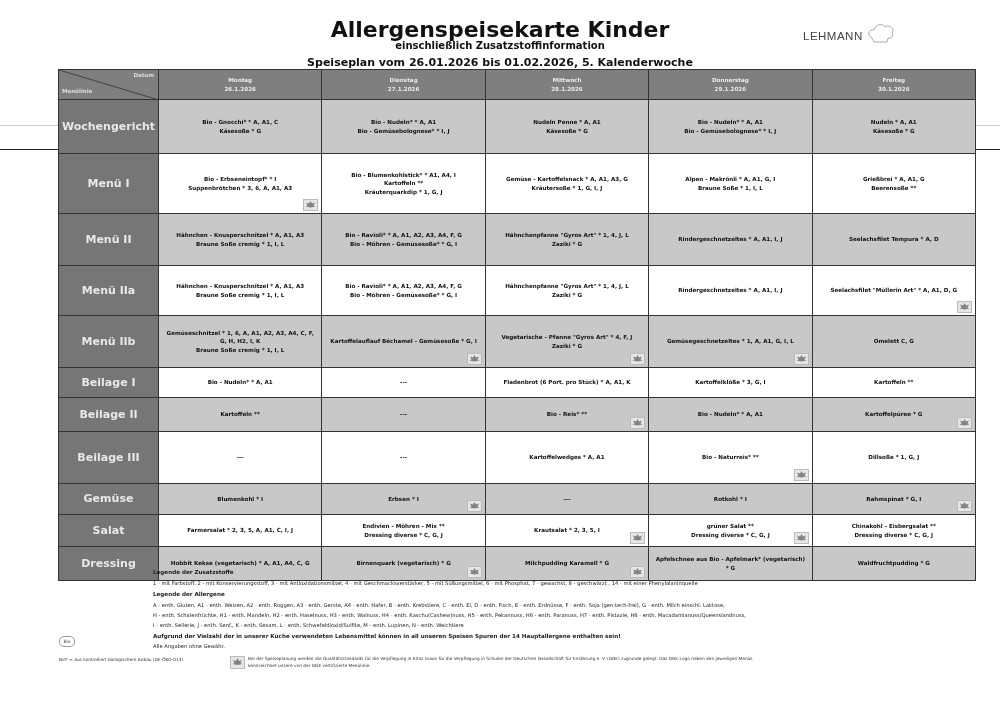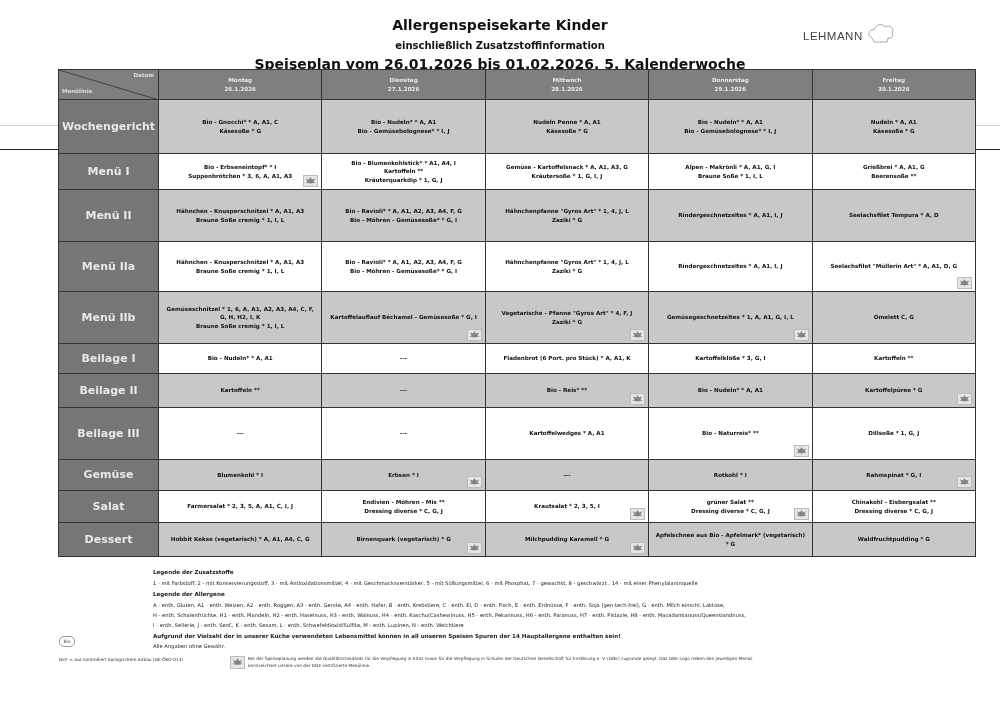--- a/index.html
+++ b/index.html
@@ -1,20 +1,20 @@
 <!DOCTYPE html>
 <html><head>
 <meta charset="utf-8">
 <style>
   html,body{margin:0;padding:0;background:#fff;}
   body{width:1000px;height:707px;position:relative;overflow:hidden;font-family:"DejaVu Sans",sans-serif;color:#111;}
   .title{position:absolute;left:0;width:1000px;text-align:center;font-weight:bold;}
-  #t1{top:17px;font-size:14px;}
+  #t1{top:17px;font-size:22px;}
   #t2{top:40px;font-size:10px;}
-  #t3{top:56px;font-size:14px;}
+  #t3{top:56px;font-size:11px;}
   .logo{position:absolute;left:803px;top:30px;font-size:11.5px;color:#444;letter-spacing:0.5px;font-family:"Liberation Sans",sans-serif;}
   .logo-hat{position:absolute;left:866px;top:22px;width:30px;height:22px;}
   .scanline{position:absolute;left:0;width:1000px;height:1px;}
   table.menu{position:absolute;left:58px;top:69px;width:918px;border-collapse:collapse;table-layout:fixed;}
   table.menu td, table.menu th{border:1px solid #333;text-align:center;vertical-align:middle;font-size:5.6px;font-weight:bold;line-height:1.55;padding:0 2px;position:relative;}
   .hdr th{background:#7f7f7f;color:#eaeaea;font-weight:bold;font-size:8.5px;}
   .corner{background:#7f7f7f;position:relative;padding:0 !important;}
   .corner .dt{position:absolute;right:4px;top:1px;font-size:5.5px;color:#ddd;}
   .corner .ml{position:absolute;left:3px;bottom:3px;font-size:5.5px;color:#ddd;}
   .corner svg{position:absolute;left:0;top:0;}
@@ -101,21 +101,21 @@
         </td>
         <td class="c">
           <div>Bio - Nudeln* * A, A1</div>
           <div>Bio - Gemüsebolognese* * I, J</div>
         </td>
         <td class="c">
           <div>Nudeln * A, A1</div>
           <div>Käsesoße * G</div>
         </td>
       </tr>
-      <tr class="w" style="height: 36px; border-radius: 25px;">
+      <tr class="w" style="height: 60px; border-radius: 25px;">
         <td class="rowlabel">Menü I</td>
         <td class="c">
           <div>Bio - Erbseneintopf* * I</div>
           <div>Suppenbrötchen * 3, 6, A, A1, A3</div>
           <span class="dge">
             <svg width="13" height="10" viewBox="0 0 13 10">
               <path d="M6.5 1 L8 3.5 L11 2.5 L9.5 5.5 L11.5 6.5 L6.5 7.5 L1.5 6.5 L3.5 5.5 L2 2.5 L5 3.5 Z" fill="#7a8a7a"></path>
             </svg>
           </span>
         </td>
@@ -342,21 +342,21 @@
               <path d="M6.5 1 L8 3.5 L11 2.5 L9.5 5.5 L11.5 6.5 L6.5 7.5 L1.5 6.5 L3.5 5.5 L2 2.5 L5 3.5 Z" fill="#7a8a7a"></path>
             </svg>
           </span>
         </td>
         <td class="c">
           <div>Chinakohl - Eisbergsalat **</div>
           <div>Dressing diverse * C, G, J</div>
         </td>
       </tr>
       <tr class="g" style="height: 34px;">
-        <td class="rowlabel">Dessert</td>
+        <td class="rowlabel">Dressing</td>
         <td class="c">
           <div>Hobbit Kekse (vegetarisch) * A, A1, A4, C, G</div>
         </td>
         <td class="c">
           <div>Birnenquark (vegetarisch) * G</div>
           <span class="dge">
             <svg width="13" height="10" viewBox="0 0 13 10">
               <path d="M6.5 1 L8 3.5 L11 2.5 L9.5 5.5 L11.5 6.5 L6.5 7.5 L1.5 6.5 L3.5 5.5 L2 2.5 L5 3.5 Z" fill="#7a8a7a"></path>
             </svg>
           </span>

